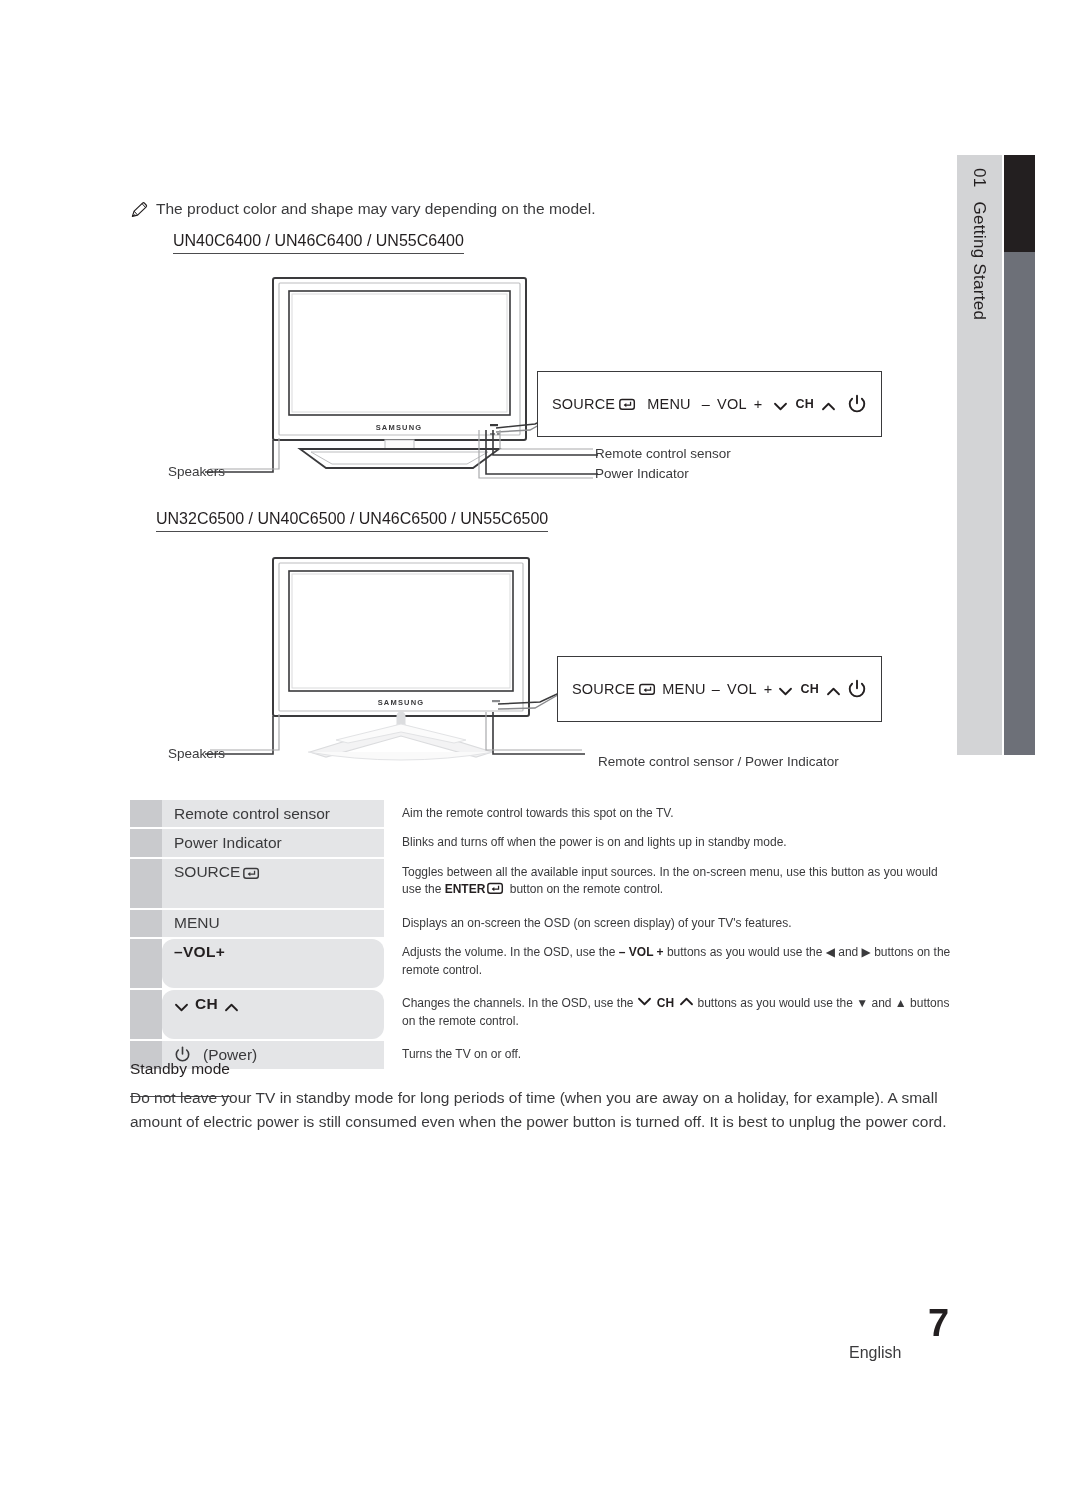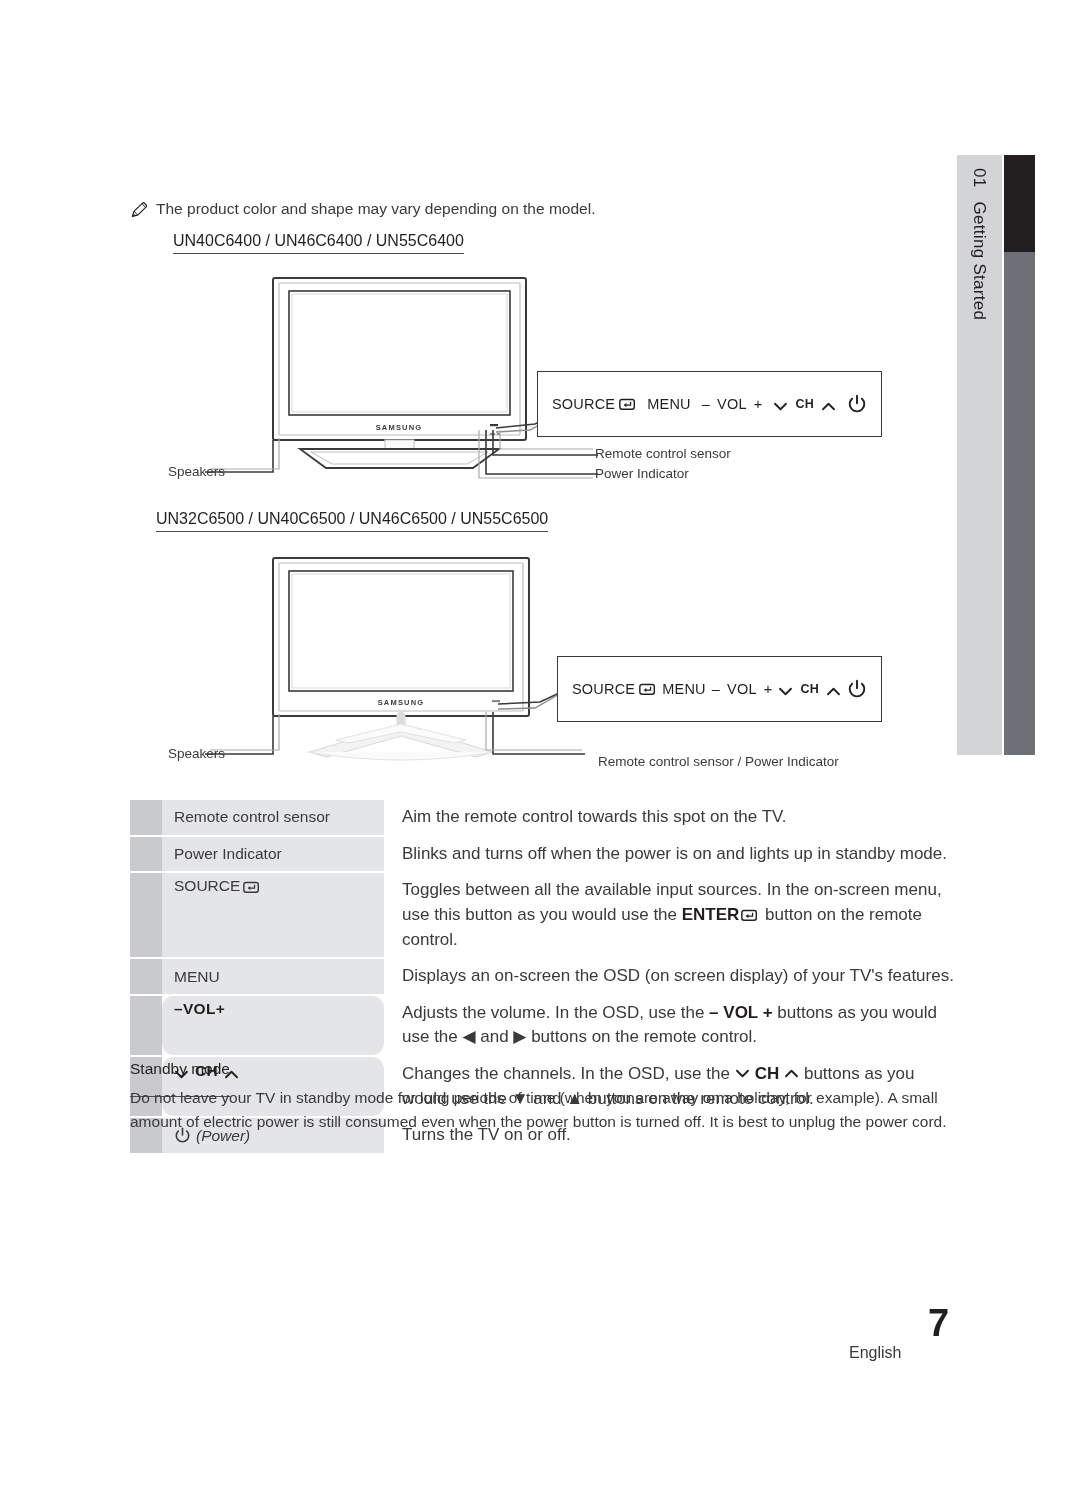--- a/index.html
+++ b/index.html
@@ -182,21 +182,21 @@
     padding-left: 12px;
     box-sizing: border-box;
     font-size: 15.5px;
     color: #3a3a3c;
   }
   .tcell-key.bold { font-weight: bold; color: #231f20; letter-spacing: 0.3px; border-radius: 12px; }
   .tcell-desc {
     flex: 1;
     padding: 5px 0 5px 18px;
     box-sizing: border-box;
-    font-size: 17px;
+    font-size: 12px;
     color: #3a3a3c;
     line-height: 1.45;
   }
   .tcell-desc .b { font-weight: bold; color: #231f20; }
   .r1 { min-height: 27px; }
   .r2 { min-height: 49px; }
 
   
   .standby-head {
     position: absolute;
@@ -509,21 +509,21 @@
     <div class="trow">
       <div class="tcell-strip"></div>
       <div class="tcell-key r1">
         <span style="display:inline-flex; align-items:center;">
           <span style="width:17px;height:17px;display:inline-block;">
             <svg viewBox="0 0 22 22" width="17" height="17">
               <path d="M5.6 5.2 A8 8 0 1 0 16.4 5.2" fill="none" stroke="#3a3a3c" stroke-width="2.1" stroke-linecap="round"></path>
               <path d="M11 1.8 L11 10.2" fill="none" stroke="#3a3a3c" stroke-width="2.1" stroke-linecap="round"></path>
             </svg>
           </span>
-          <span style="margin-left:5px;font-style:italic;">(Power)</span>
+          <span style="margin-left:12px;">(Power)</span>
         </span>
       </div>
       <div class="tcell-desc r1">
         <span>Turns the TV on or off.</span>
       </div>
     </div>
 
   </div>
 
   <div class="standby-head">Standby mode</div>

